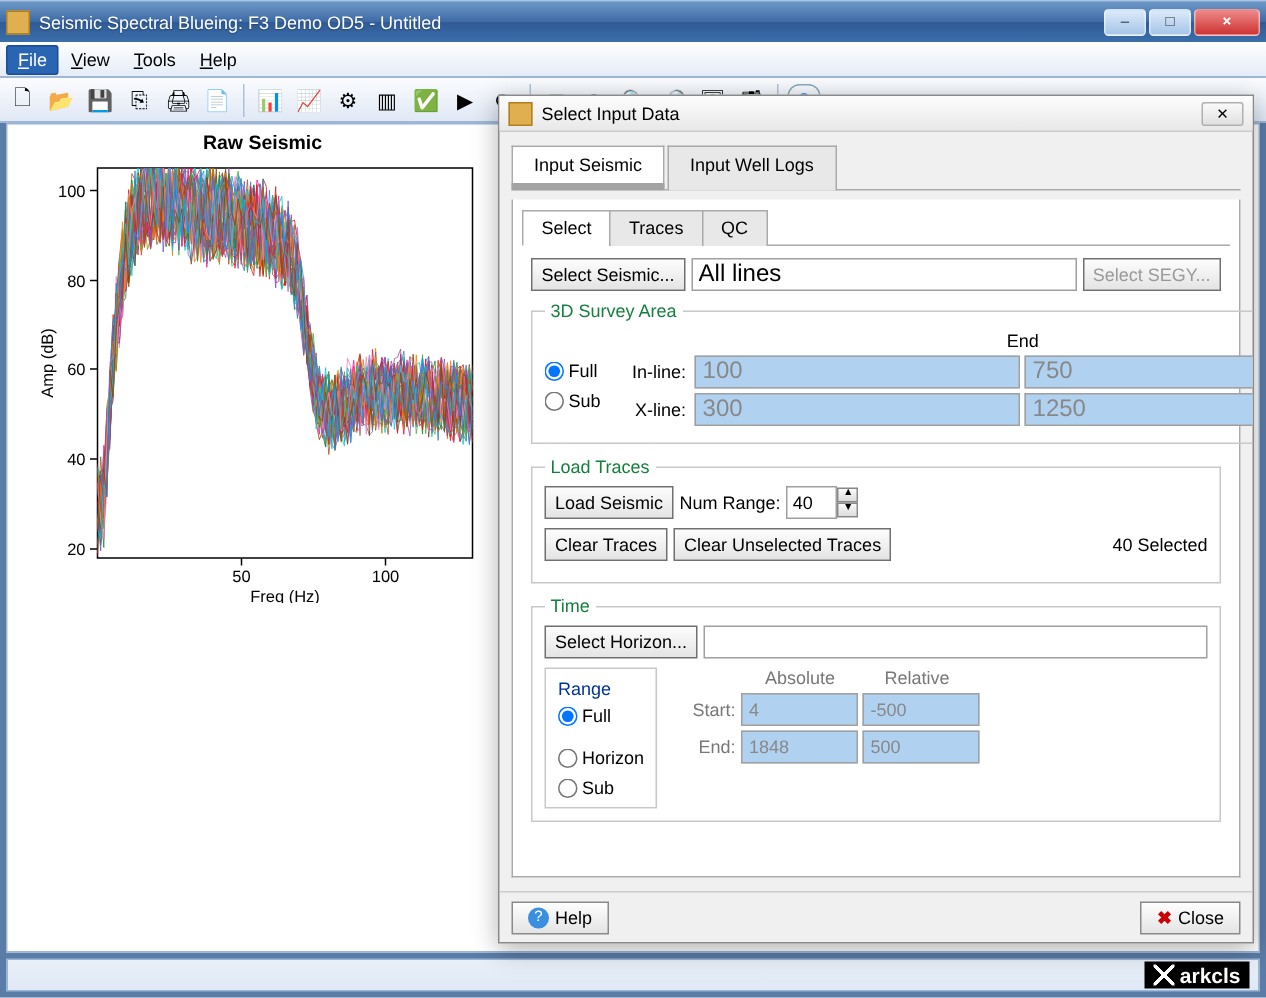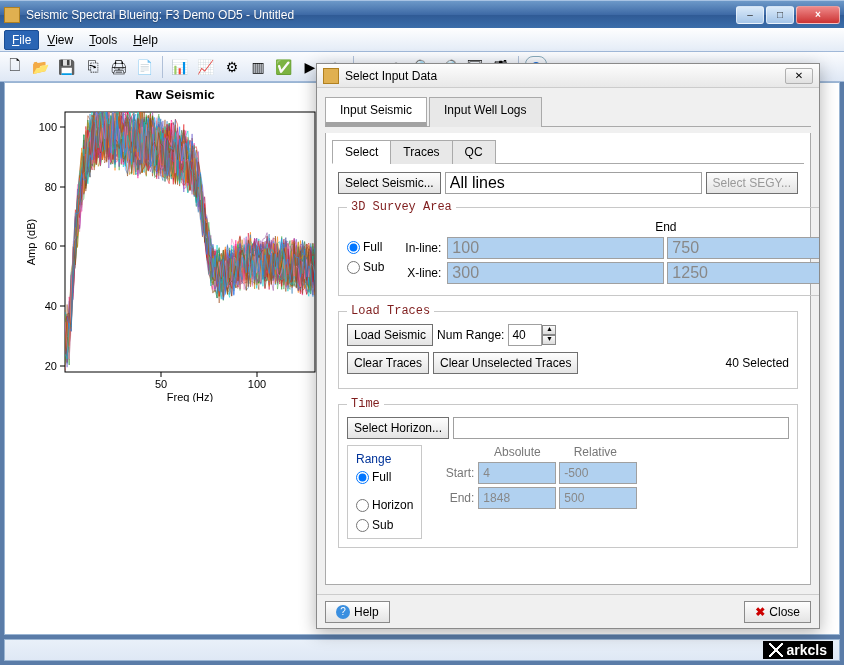--- a/index.html
+++ b/index.html
@@ -104,21 +104,21 @@
   .chart-title { text-align:center; font-weight:bold; font-size:13px; }
   .chart-svg { width: 100%; height: 300px; }
   .axis text { font-size:11px; fill:#000; font-family: Tahoma, sans-serif;}
   .axis line, .axis path { stroke:#000; stroke-width:1; fill:none;}
   .ylabel { font-size:11px; }
   .xlabel { font-size:11px; }
 
   
   .dialog {
     position: absolute;
-    top: 63px; left: 316px;
+    top: 63px; left: 332px;
     width: 504px; height: 566px;
     background: #f0f0f0;
     border: 1px solid #8a8a8a;
     box-shadow: 0 4px 16px rgba(0,0,0,.3);
     display:flex; flex-direction:column;
   }
   .dlg-title {
     height: 24px; background: linear-gradient(#fdfdfd,#e8e8e8);
     border-bottom:1px solid #ccc;
     display:flex; align-items:center; padding:0 6px;
@@ -174,21 +174,21 @@
     padding:2px 4px; font-size:16px; flex:1;
   }
   .field[readonly]{ background:#b1d1f0; color:#888;}
   .field.disabled {background:#e4e4e4; color:#888;}
   .btn-sm { padding:3px 6px; border:1px solid #707070; background:linear-gradient(#fdfdfd,#e4e4e4); font-size:12px;}
 
   fieldset {
     border:1px solid #c8c8c8; margin:0 0 8px 0; padding:6px 8px 8px 8px;
     font-size:12px;
   }
-  fieldset legend { padding:0 4px; color:#7f1d1d; font-size:12px;font-family:Liberation Mono, monospace;}
+  fieldset legend { padding:0 4px; color:#15803d; font-size:12px;}
 
   .grid3d { display:flex; gap:10px; align-items:flex-start;}
   .radio-col { display:flex; flex-direction:column; gap:6px; padding-top:20px;}
   .radio-row { display:flex; align-items:center; gap:3px;}
   .grid-table { flex:1; }
   .grid-table .hdr { display:flex; text-align:center; margin-bottom:3px;}
   .hdr .lbl{ width:50px;}
   .hdr .col{ flex:1; }
   .hdr .col.inc{ width:46px; flex:none;font-weight:bold;}
   .grid-table .gr { display:flex; align-items:center; gap:3px; margin-bottom:3px;}

